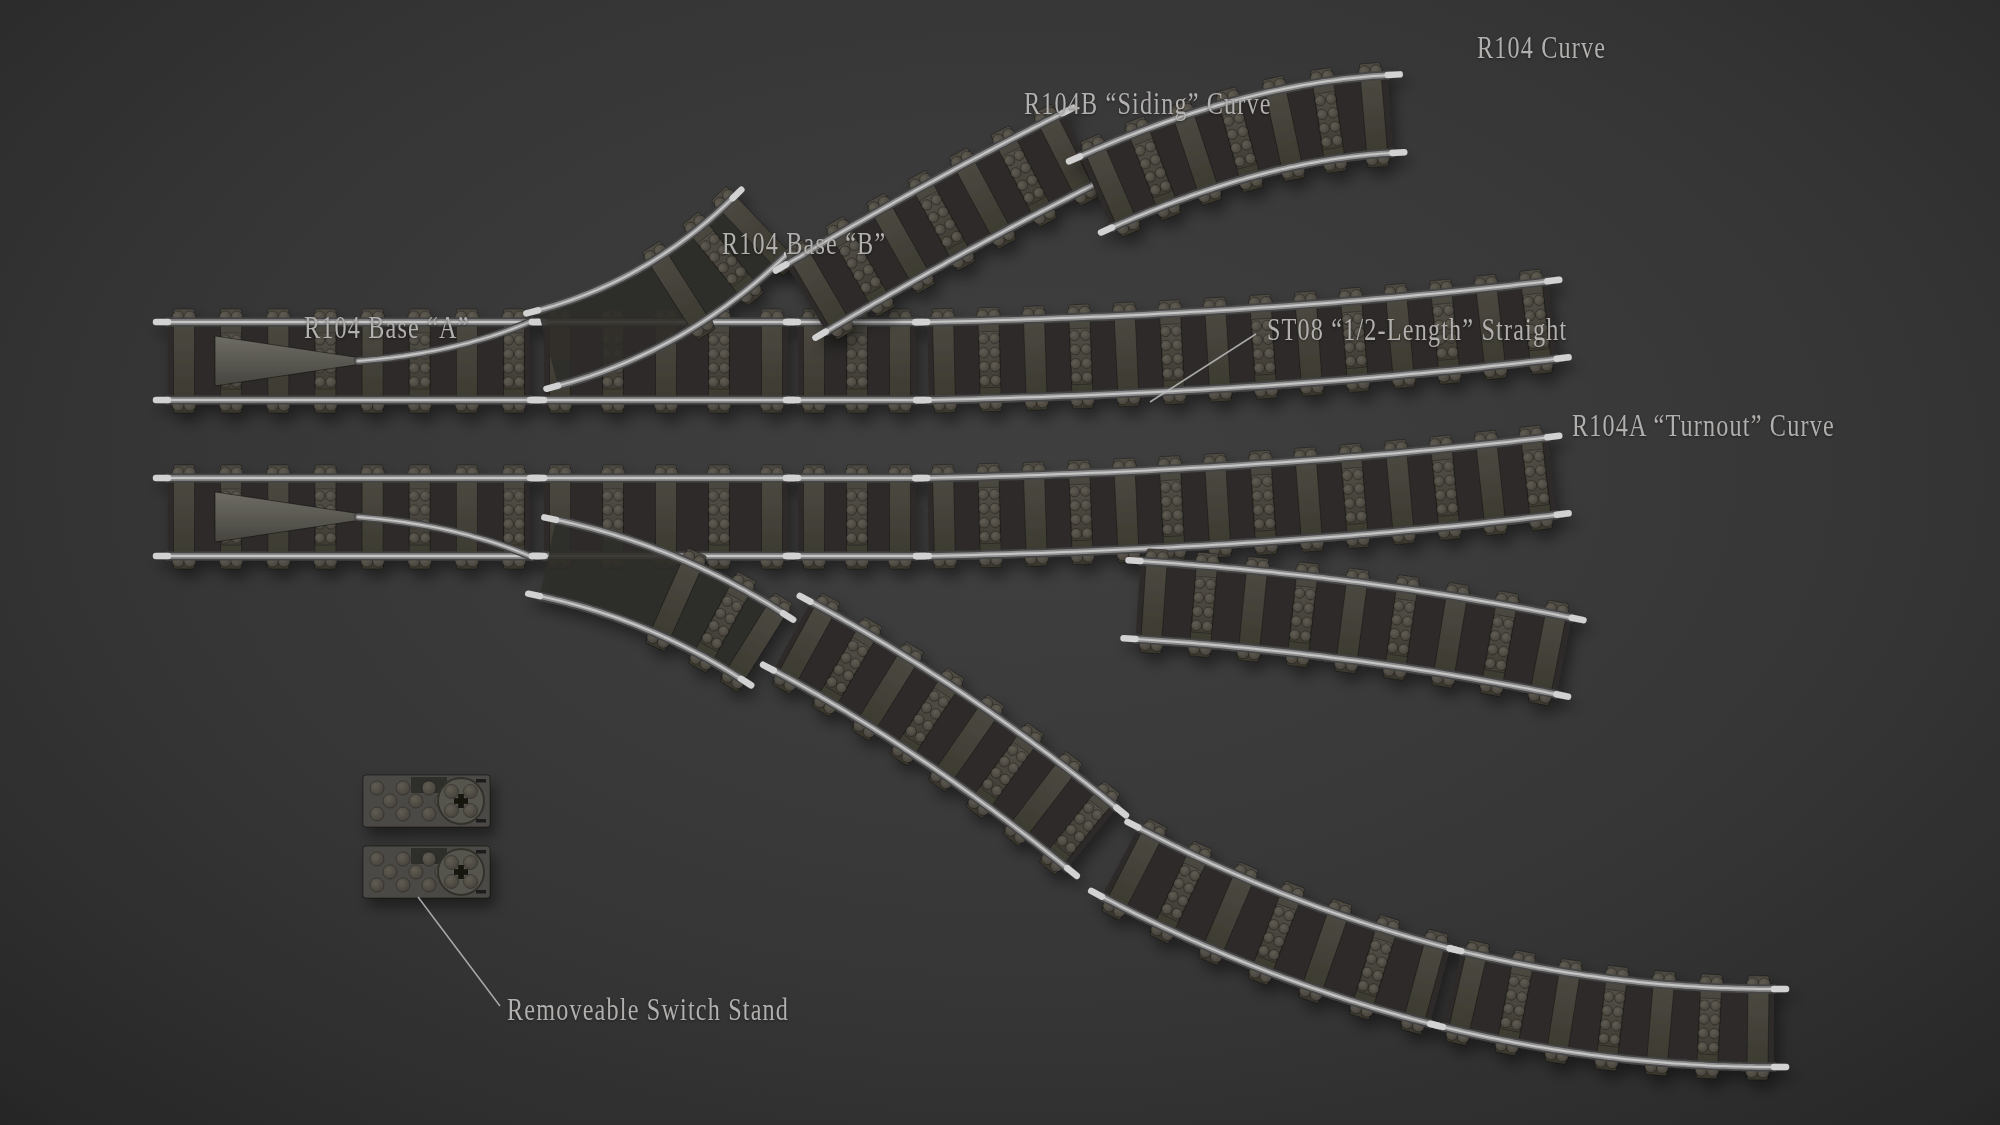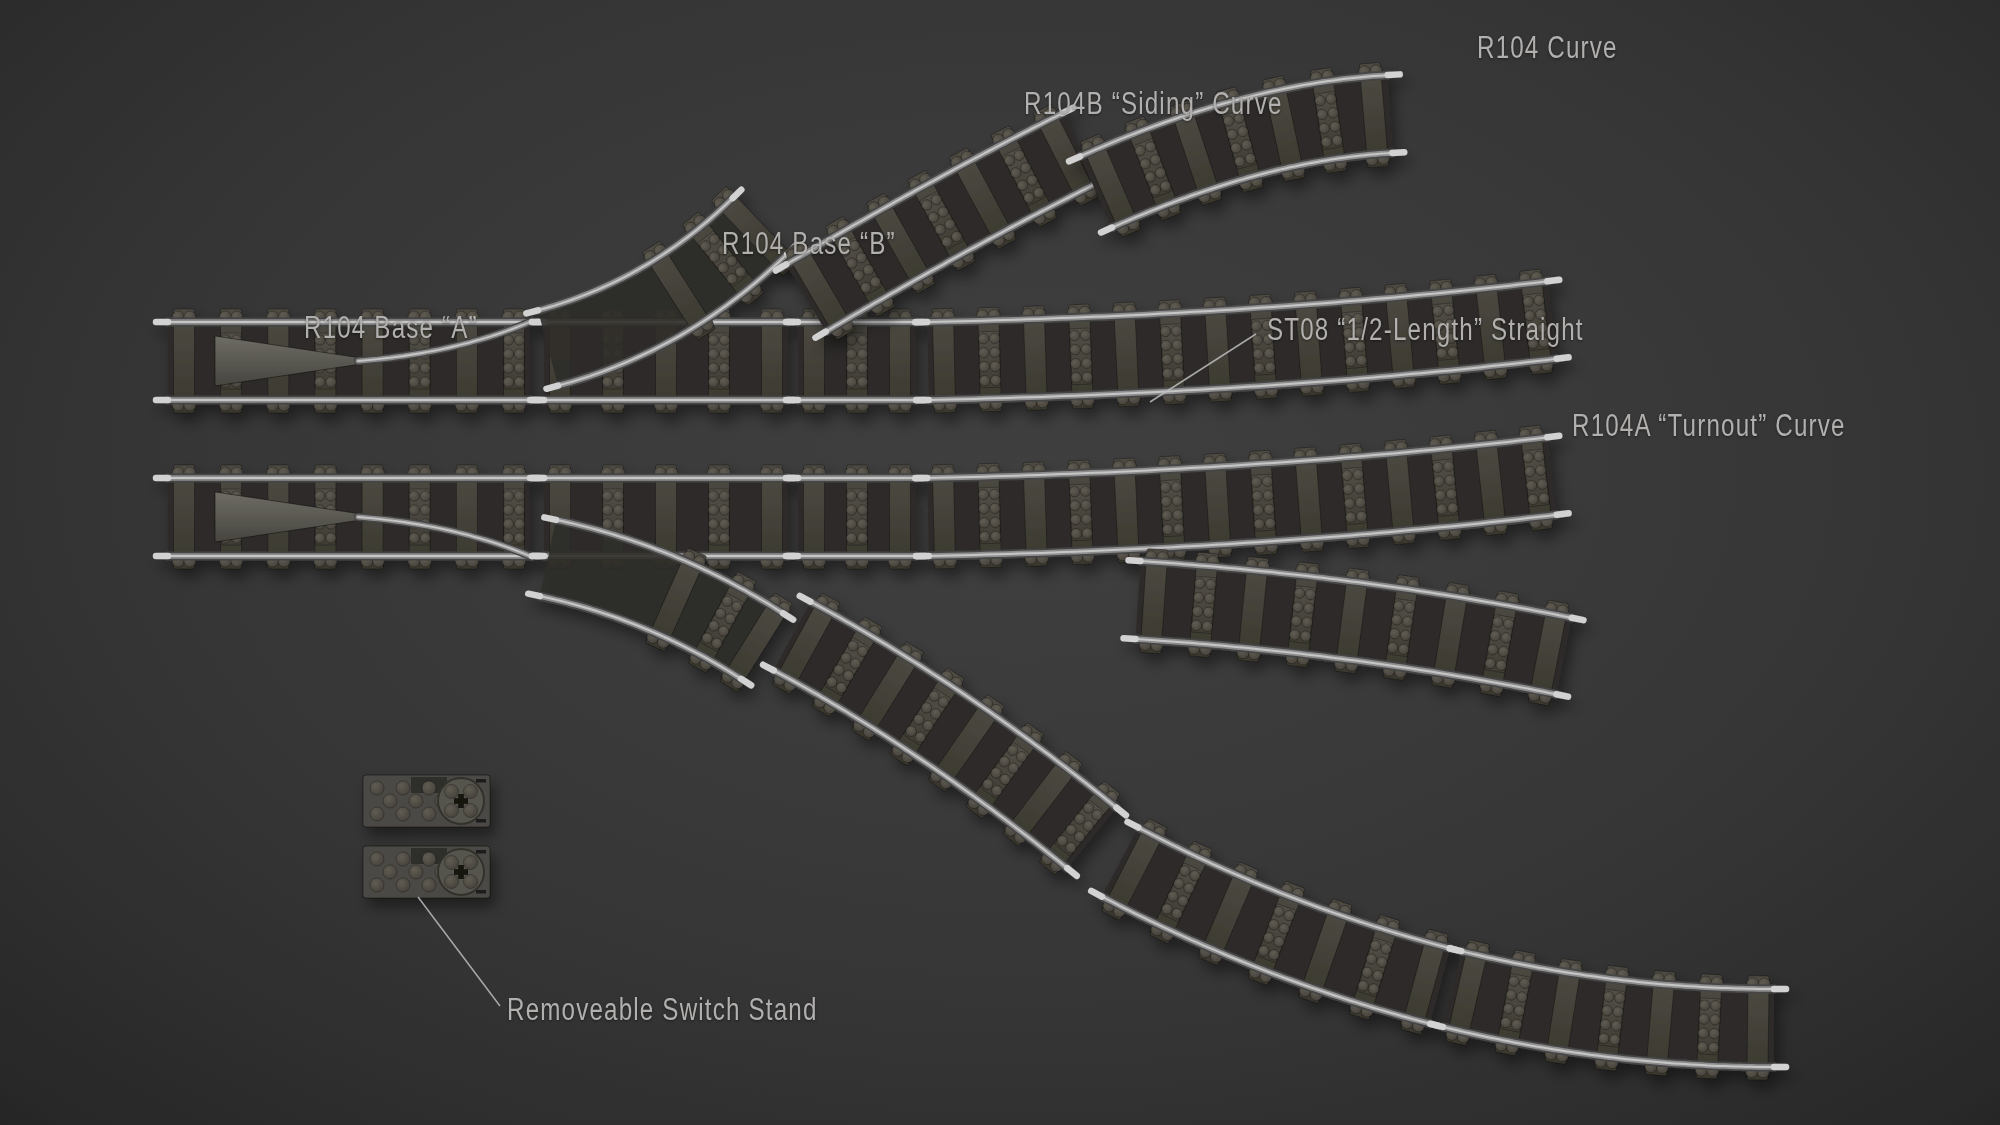--- a/index.html
+++ b/index.html
@@ -1,20 +1,20 @@
 <!DOCTYPE html>
 <html><head>
 <meta charset="utf-8">
 <style>
   html,body{margin:0;padding:0;background:#191818;}
   .scene{
     position:relative;width:2000px;height:1125px;overflow:hidden;
     background:
       radial-gradient(1700px 1050px at 51% 42%, #403f3f 0%, #3a3939 38%, #343333 58%, #2b2a2a 78%, #201f1f 100%);
-    font-family:Liberation Sans, sans-serif;
+    font-family:Liberation Serif, serif;
   }
   .scene::after{ 
     content:"";position:absolute;inset:0;pointer-events:none;
     background:radial-gradient(2400px 1500px at 50% 45%, rgba(0,0,0,0) 55%, rgba(0,0,0,0.28) 100%);
   }
   svg.track{position:absolute;left:0;top:0;}
   .label{
     position:absolute;white-space:nowrap;
     font-size:31px;font-weight:400;letter-spacing:1.5px;
     color:#b2b0ae;

